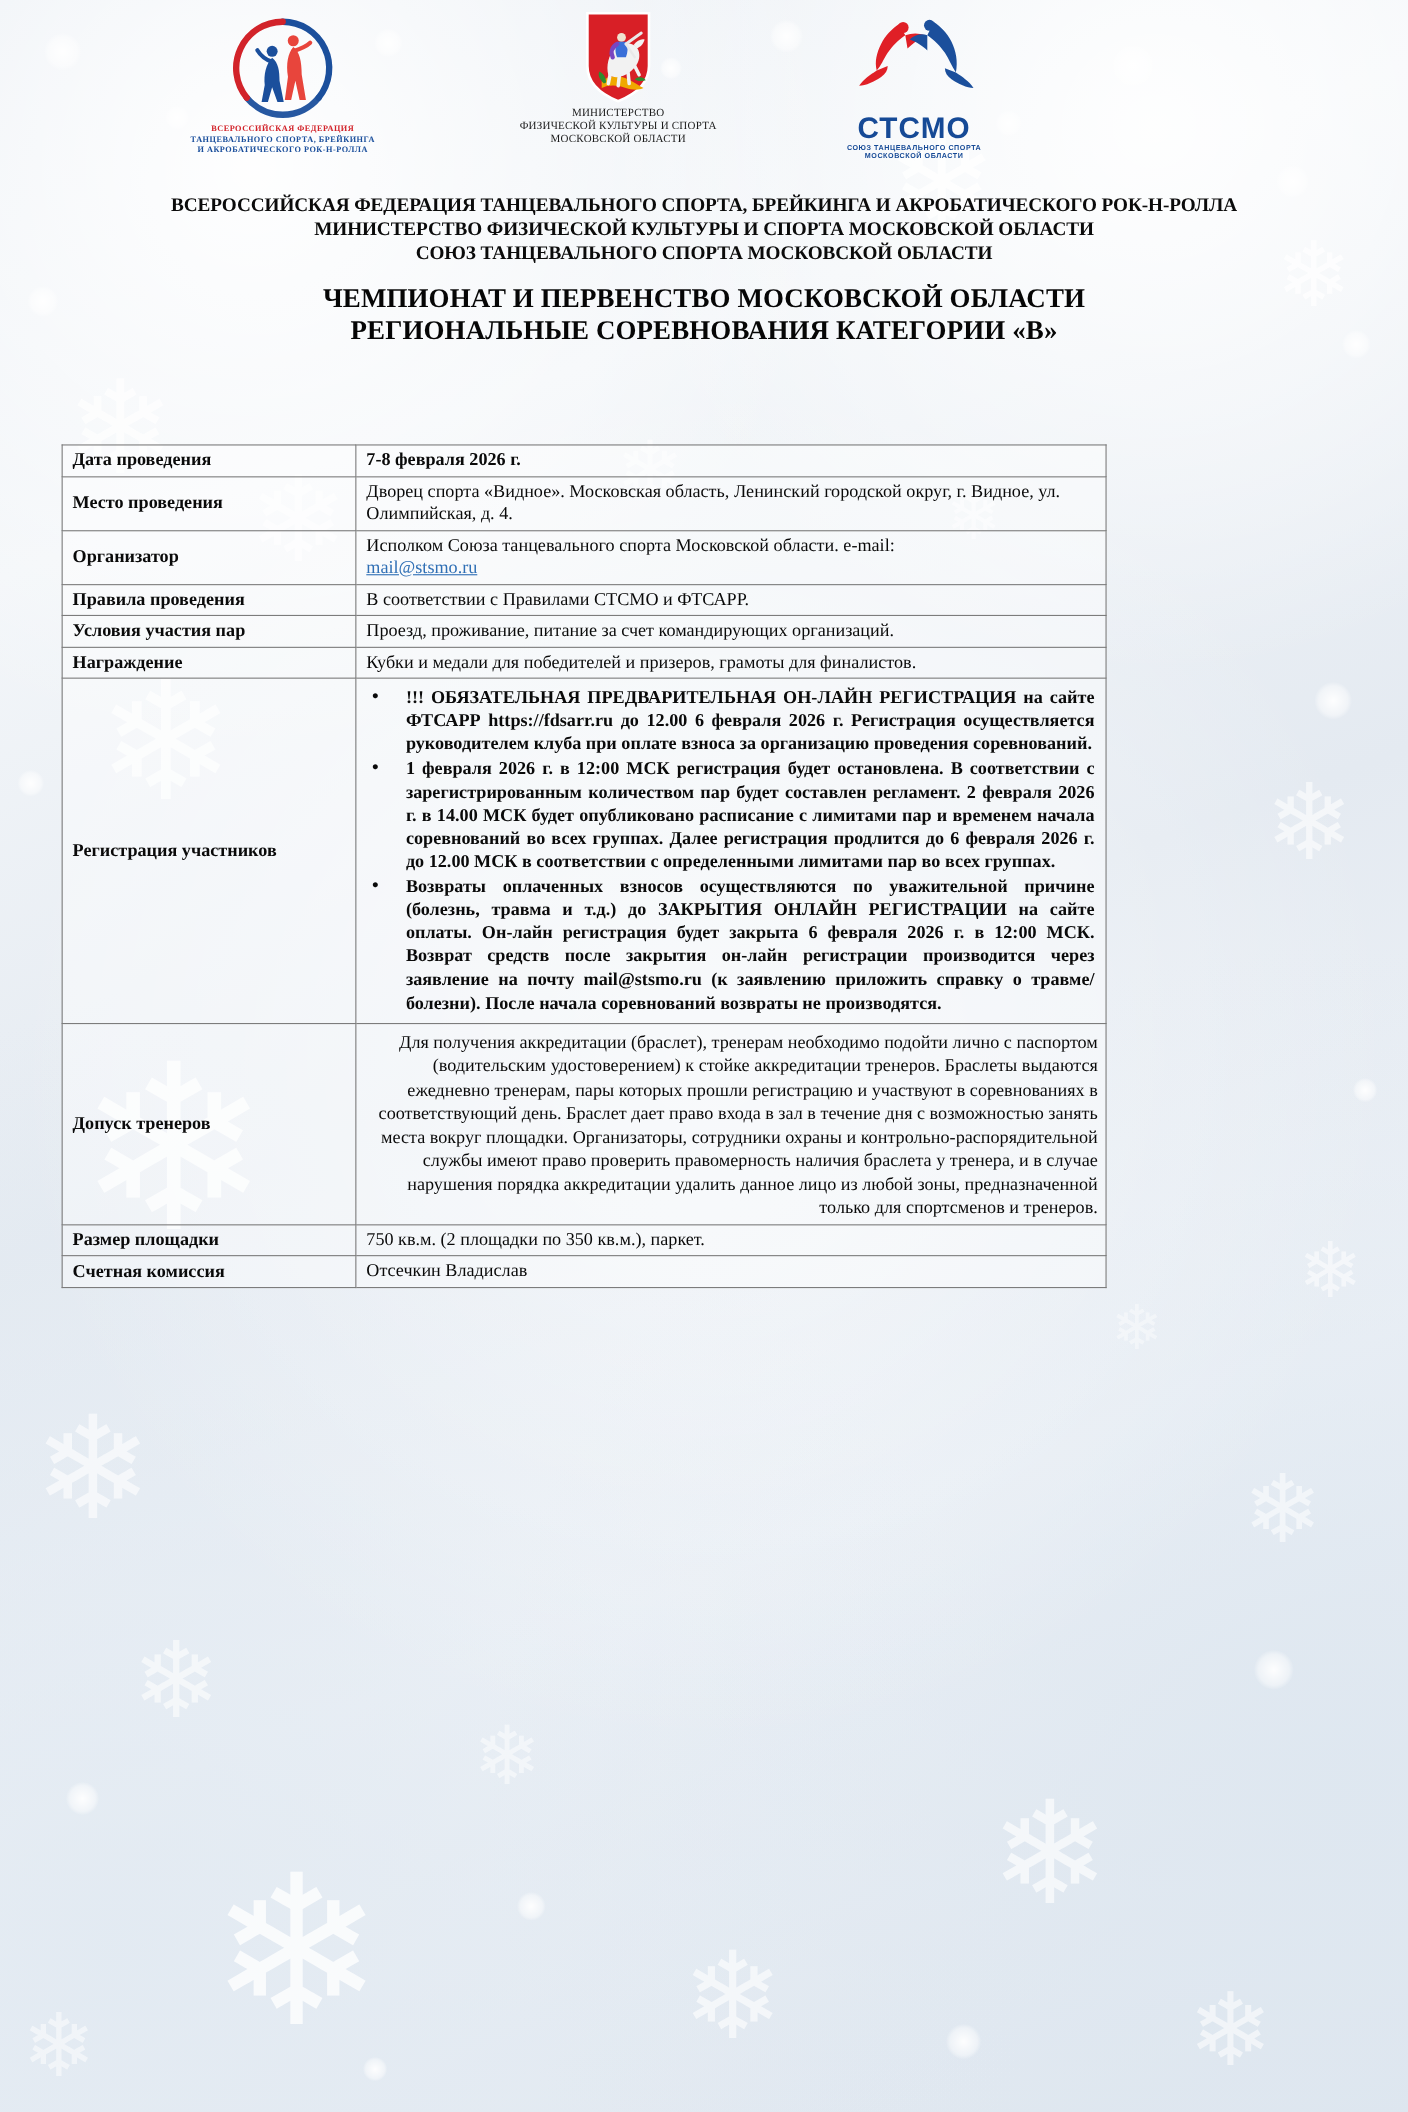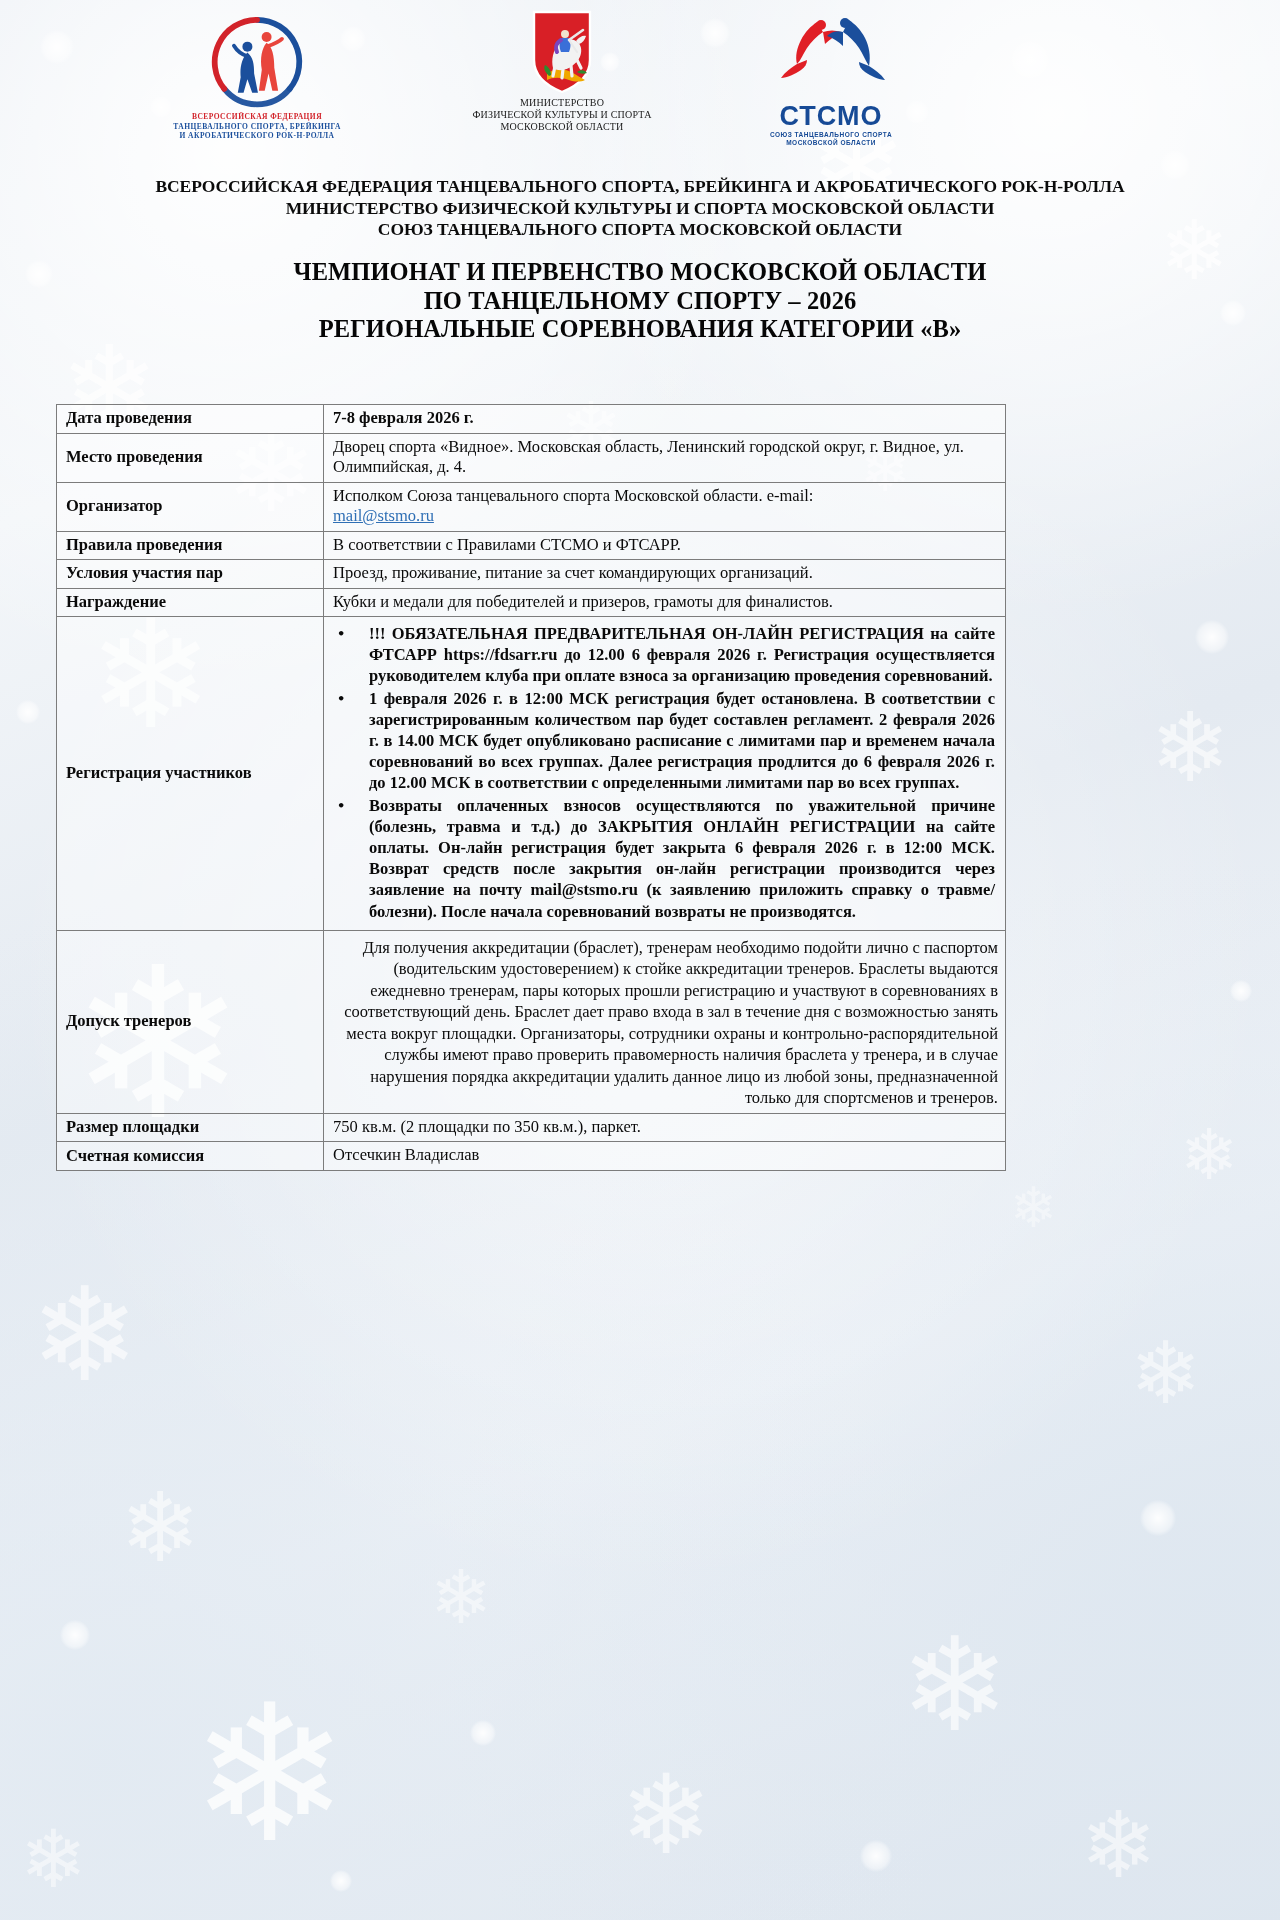--- a/index.html
+++ b/index.html
@@ -335,21 +335,20 @@
   </div>
 
   <div id="org-header">
     <span class="oline">ВСЕРОССИЙСКАЯ ФЕДЕРАЦИЯ ТАНЦЕВАЛЬНОГО СПОРТА, БРЕЙКИНГА И АКРОБАТИЧЕСКОГО РОК-Н-РОЛЛА</span>
     <span class="oline">МИНИСТЕРСТВО ФИЗИЧЕСКОЙ КУЛЬТУРЫ И СПОРТА МОСКОВСКОЙ ОБЛАСТИ</span>
     <span class="oline">СОЮЗ ТАНЦЕВАЛЬНОГО СПОРТА МОСКОВСКОЙ ОБЛАСТИ</span>
   </div>
 
   <div id="title-block">
     <span class="tline">ЧЕМПИОНАТ И ПЕРВЕНСТВО МОСКОВСКОЙ ОБЛАСТИ</span>
-    <span class="tline">ПО ТАНЦЕЛЬНОМУ СПОРТУ – 2026</span>
     <span class="tline">РЕГИОНАЛЬНЫЕ СОРЕВНОВАНИЯ КАТЕГОРИИ «В»</span>
   </div>
 
   <table id="info-table">
     <tbody>
 
       <tr>
         <td class="label">Дата проведения</td>
         <td class="value bold">7-8 февраля 2026 г.</td>
       </tr>

